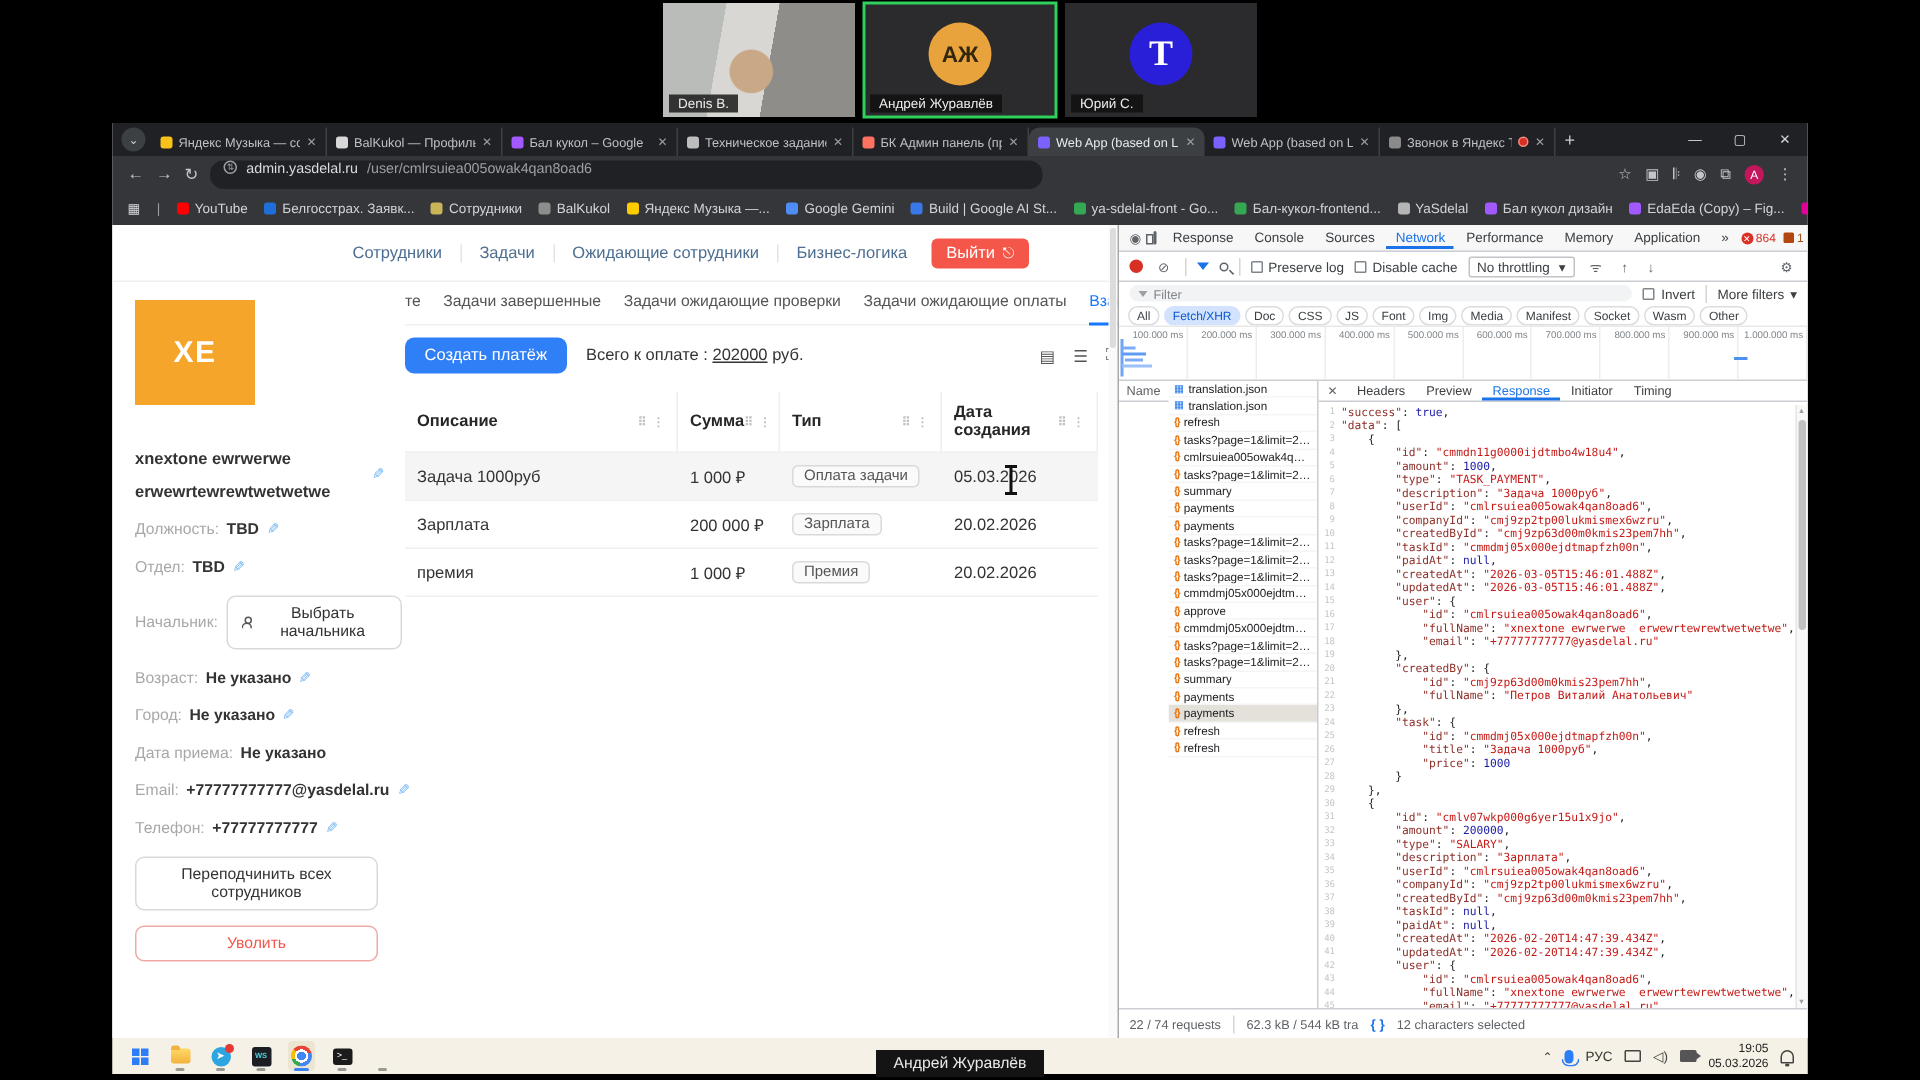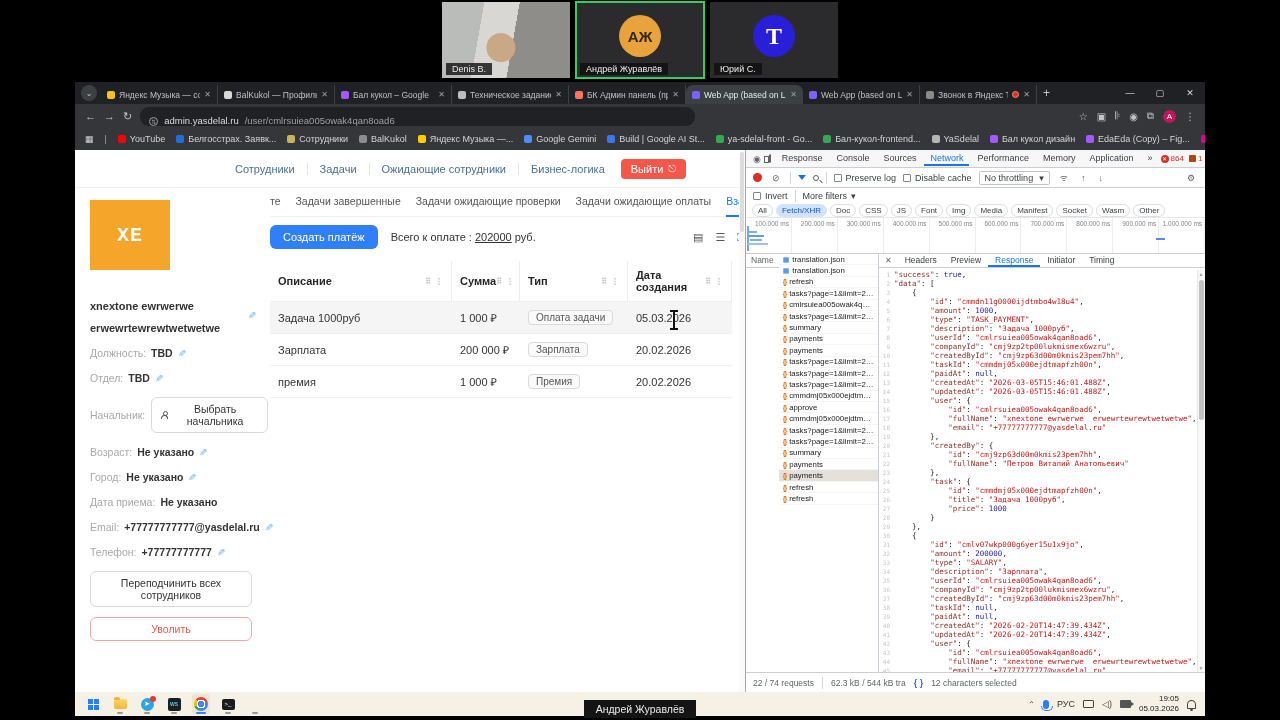--- a/index.html
+++ b/index.html
@@ -35,21 +35,21 @@
   .ctab .rec { display:none; width:7px; height:7px; border-radius:50%; background:#d93025; border:1.5px solid #f28b82; flex:none; }
   .ctab[data-rec="true"] .rec { display:inline-block; }
   .ctab .x { color:#9aa0a6; font-size:8px; flex:none; }
   .newtab { color:#c7cacd; font-size:12px; margin:0 6px 4px 6px; }
   .wincontrols { margin-left:auto; display:flex; align-self:center; color:#d7d9dc; font-size:9px; }
   .wincontrols span { width:30px; text-align:center; }
 
   
   .chrome-nav { position:absolute; top:22px; left:0; right:0; height:24px; background:#35363a; display:flex; align-items:center; gap:8px; padding:0 10px; }
   .navglyph { color:#c3c6c9; font-size:11px; }
-  .urlbox { width:555px; height:19px; background:#202124; border-radius:9px; display:flex; align-items:flex-end; gap:6px; padding:0 9px; font-size:9.5px; color:#dadcdf; }
+  .urlbox { width:555px; height:19px; background:#202124; border-radius:9px; display:flex; align-items:flex-start; gap:6px; padding:0 9px; font-size:9.5px; color:#dadcdf; }
   .urlbox .site-icon { width:9px; height:9px; border-radius:50%; border:1px solid #9aa0a6; color:#9aa0a6; font-size:6px; display:flex; align-items:center; justify-content:center; }
   .url-dim { color:#9aa0a6; }
   .nav-right { margin-left:auto; display:flex; align-items:center; gap:9px; color:#c3c6c9; font-size:10px; }
   .avatar-chip { width:13px; height:13px; border-radius:50%; background:#c2185b; color:#fff; font-size:8px; display:flex; align-items:center; justify-content:center; }
 
   
   .chrome-bookmarks { position:absolute; top:46px; left:0; right:0; height:22px; background:#35363a; display:flex; align-items:center; gap:11px; padding:0 10px; font-size:9px; color:#d2d4d7; white-space:nowrap; overflow:hidden; }
   .bm { display:flex; align-items:center; gap:4px; flex:none; }
   .bm .bico { width:8px; height:8px; border-radius:2px; flex:none; }
   .bm-sep { color:#9aa0a6; }
@@ -63,21 +63,21 @@
   
   .admin-nav { position:absolute; top:9px; left:148px; display:flex; align-items:center; font-size:11px; color:#4c6e91; }
   .admin-nav .nav-item { padding:0 12px; border-right:1px solid #e3e3e3; }
   .admin-nav .nav-item:last-of-type { border-right:none; }
   .logout-btn { margin-left:4px; background:#f5564a; color:#fff; border:none; border-radius:4px; font-size:11px; padding:4px 10px; display:flex; align-items:center; gap:5px; font-family:inherit; }
   .logout-ico { font-size:10px; }
   .admin-head-divider { position:absolute; top:37px; left:0; right:0; border-top:1px solid #efefef; }
 
   
   .sidebar { position:absolute; left:15px; top:50px; width:178px; font-size:10.5px; }
-  .logo { width:80px; height:70px; background:#f5a62a; color:#fff; font-size:20px; font-weight:bold; display:flex; align-items:center; justify-content:center; letter-spacing:1px;font-family:Liberation Mono, monospace; }
+  .logo { width:80px; height:70px; background:#f5a62a; color:#fff; font-size:20px; font-weight:bold; display:flex; align-items:center; justify-content:center; letter-spacing:1px; }
   .profile-names { position:relative; margin-top:30px; }
   .pname { font-weight:bold; color:#333; font-size:11px; margin-bottom:10px; }
   .name-edit { position:absolute; right:12px; top:10px; }
   .pencil { color:#71b5f5; font-size:10px; display:inline-block; transform:scaleX(-1); }
   .field { margin:13px 0; display:flex; align-items:center; gap:5px; white-space:nowrap; }
   .flabel { color:#a8a8a8; }
   .fvalue { color:#333; font-weight:600; }
   .boss-row { margin:12px 0; display:flex; align-items:center; gap:6px; }
   .boss-btn { border:1px solid #d9d9d9; background:#fff; border-radius:6px; padding:5px 9px; font-size:10.5px; color:#333; display:flex; align-items:center; gap:5px; font-family:inherit; }
   .person-ico { width:7px; height:8px; position:relative; display:inline-block; }
@@ -665,20 +665,24 @@
               <span>No throttling</span>
               <span class="i-caret"></span>
             </span>
           <span class="dt-ico i-signal"></span>
           <span class="dt-ico i-up"></span>
           <span class="dt-ico i-down"></span>
           <span class="netbar-right dt-ico i-gear"></span>
         </div>
 
         <div class="dt-filterrow">
+          <span class="filter-input">
+            <span class="filter-funnel"></span>
+            <span>Filter</span>
+          </span>
           <span class="cb-group">
               <span class="cbx"></span>
               <span>Invert</span>
             </span>
           <span class="vdiv"></span>
           <span class="cb-group">
               <span>More filters</span>
               <span class="i-caret"></span>
             </span>
         </div>

